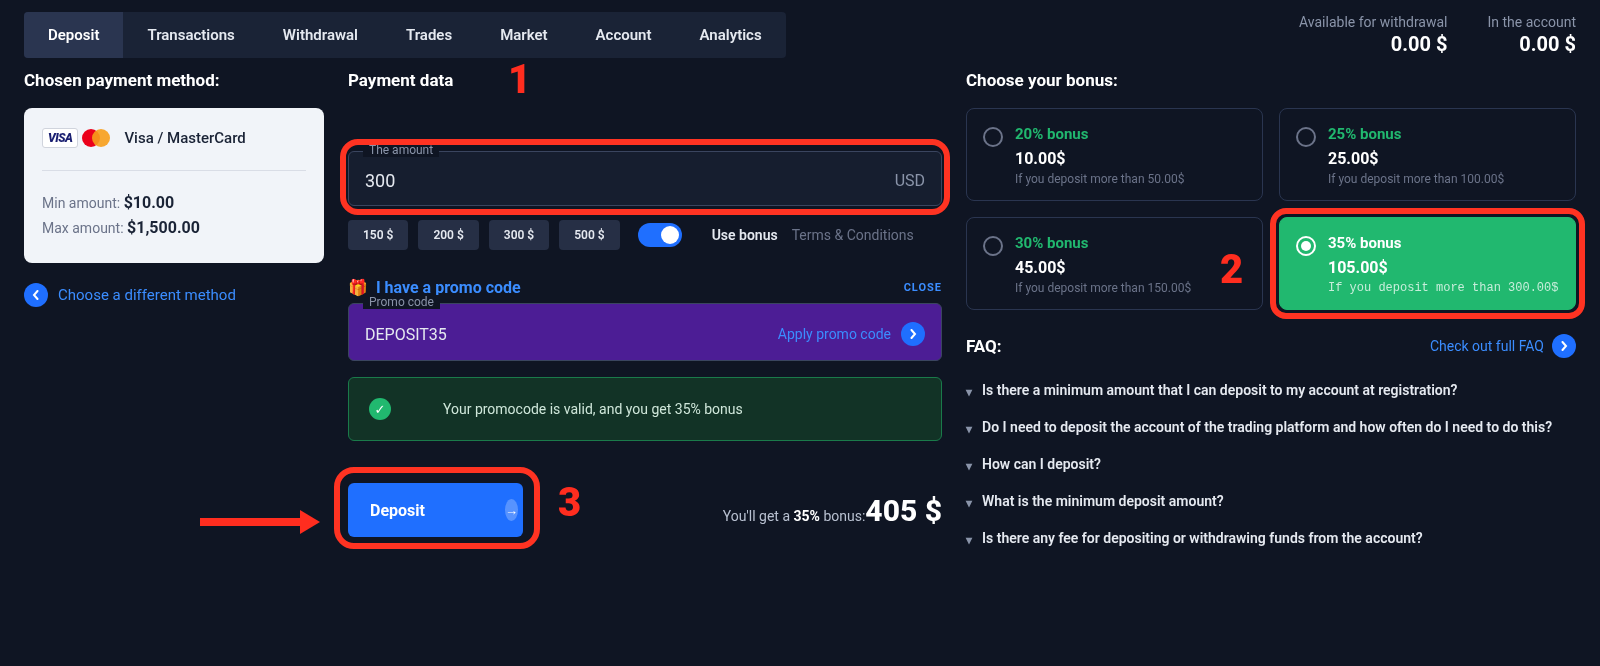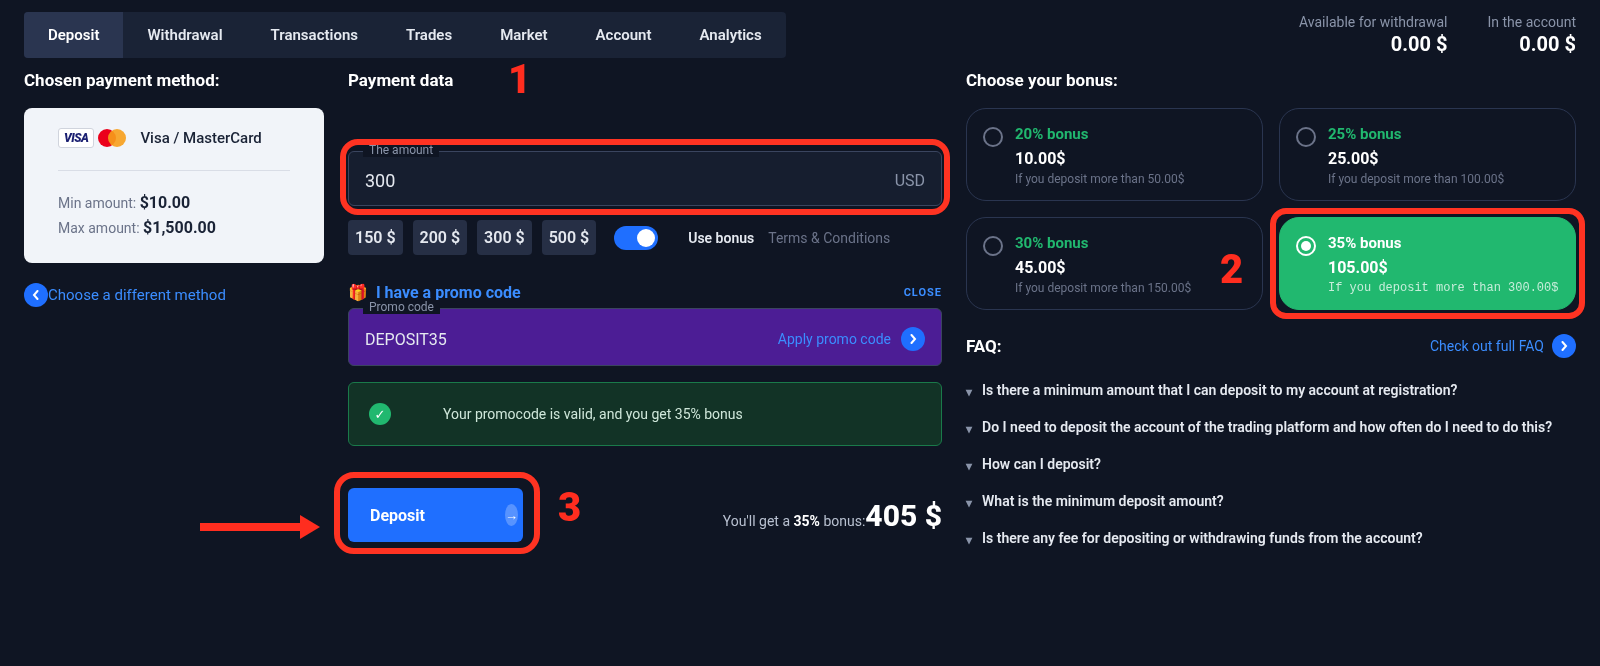--- a/index.html
+++ b/index.html
@@ -62,21 +62,21 @@
   .section-title {
     font-size: 17px;
     font-weight: 700;
     margin-bottom: 18px;
     color: #fff;
   }
   
   .payment-card {
     background: #f1f4f9;
     border-radius: 8px;
-    padding: 20px 34px;
+    padding: 20px 18px;
   }
   .pm-row {
     display: flex;
     align-items: center;
     gap: 12px;
     margin-bottom: 22px;
     padding-bottom: 22px;
     border-bottom: 1px solid #d9dde6;
   }
   .pm-icons { display: flex; gap: 2px; align-items: center; }
@@ -94,20 +94,21 @@
   .mc-badge { position: relative; width: 32px; height: 20px; }
   .mc-c1, .mc-c2 { position: absolute; width: 18px; height: 18px; border-radius: 50%; top: 1px; }
   .mc-c1 { background: #eb001b; left: 2px; }
   .mc-c2 { background: #f79e1b; left: 12px; opacity: 0.9; }
   .pm-name { color: #1a2336; font-size: 15px; font-weight: 500; }
   .limits-row { color: #6b7389; font-size: 14px; margin-bottom: 6px; }
   .limits-row strong { color: #1a2336; font-size: 16px; font-weight: 700; }
   .choose-diff {
     display: flex;
     align-items: center;
+    gap: 10px;
     margin-top: 20px;
     cursor: pointer;
   }
   .circle-btn {
     width: 24px; height: 24px;
     border-radius: 50%;
     background: #1f6fff;
     display: flex;
     align-items: center;
     justify-content: center;
@@ -160,22 +161,22 @@
   .amount-input .cur { color: #8a94a9; font-size: 16px; }
   .chips-row {
     display: flex;
     gap: 10px;
     align-items: center;
     margin-top: 14px;
   }
   .chip {
     background: #262f45;
     border-radius: 4px;
-    padding: 8px 7px;
-    font-size: 16px;
+    padding: 8px 15px;
+    font-size: 12px;
     font-weight: 600;
     color: #e5e9f0;
     cursor: pointer;
   }
   .toggle {
     width: 44px; height: 24px;
     background: #1f6fff;
     border-radius: 12px;
     position: relative;
     margin-left: 8px;
@@ -288,21 +289,21 @@
   
   .bonus-grid {
     display: grid;
     grid-template-columns: 1fr 1fr;
     gap: 16px;
     margin-bottom: 20px;
     position: relative;
   }
   .bonus-card {
     border: 1px solid #2a3550;
-    border-radius: 20px;
+    border-radius: 8px;
     padding: 16px 16px 14px 16px;
     display: flex;
     gap: 12px;
     cursor: pointer;
     position: relative;
   }
   .bonus-card.selected {
     background: #21b86f;
     border-color: #21b86f;
   }
@@ -351,22 +352,22 @@
     cursor: pointer;
   }
   .chev { color: #8a94a9; font-size: 12px; margin-top: 3px; flex-shrink: 0; }
 </style>
 </head>
 <body>
 
 <div class="top-bar">
   <div class="tabs" id="tabs">
       <div class="tab active">Deposit</div>
+      <div class="tab">Transactions</div>
       <div class="tab">Withdrawal</div>
-      <div class="tab">Transactions</div>
       <div class="tab">Trades</div>
       <div class="tab">Market</div>
       <div class="tab">Account</div>
       <div class="tab">Analytics</div>
     </div>
   <div class="balances">
     <div>
       <div class="balance-label">Available for withdrawal</div>
       <div class="balance-value">0.00 $</div>
     </div>

